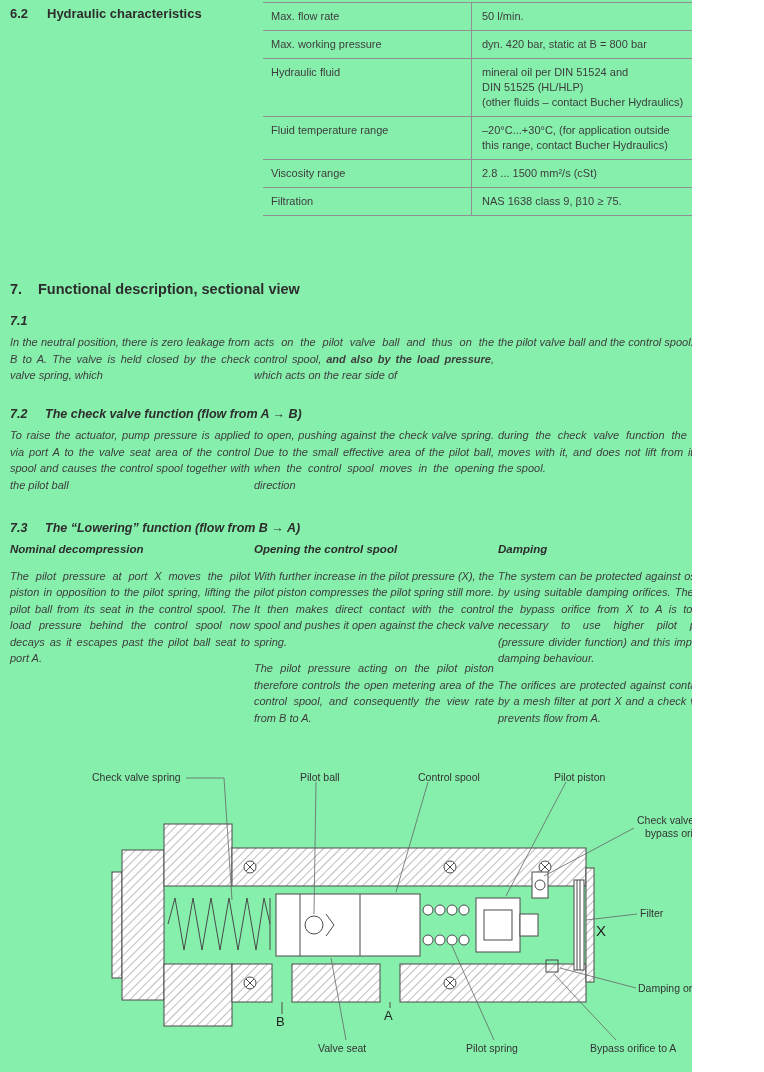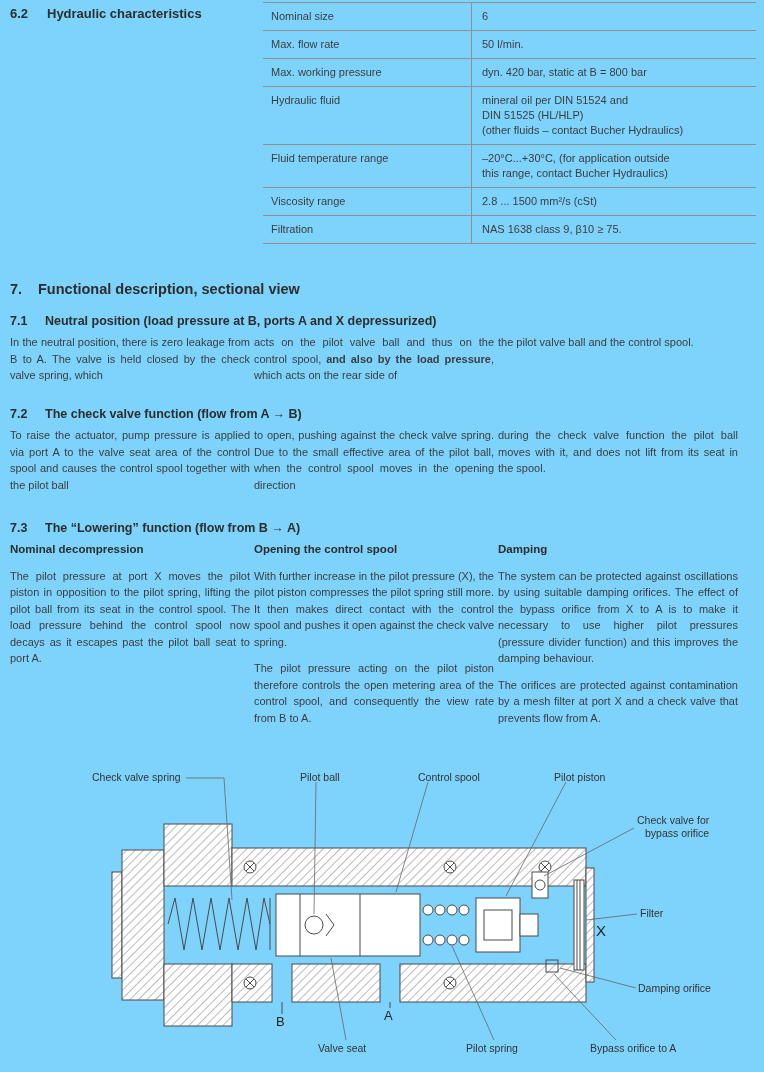--- a/index.html
+++ b/index.html
@@ -2,39 +2,39 @@
 <html><head>
 <meta charset="utf-8">
 <style>
   * { margin:0; padding:0; box-sizing:border-box; }
   html,body { background:#fff; }
   body {
     width:764px; height:1072px; position:relative;
     font-family:"Liberation Sans","DejaVu Sans",sans-serif;
     color:#3d3d3d;
   }
-  .page { position:absolute; inset:0; width:764px; height:1072px; background:#7dd3fc; overflow:hidden; }
+  .page { position:absolute; inset:0; width:692px; height:1072px; background:#86efac; overflow:hidden; }
 
   
   .sec-head { display:flex; font-weight:bold; color:#2d2d2d; }
   .h62 { position:absolute; left:10px; top:6px; font-size:13px; }
   .h62 .num { width:37px; flex:0 0 37px; }
   .h7  { position:absolute; left:10px; top:281px; font-size:14.5px; }
   .h7 .num { width:28px; flex:0 0 28px; }
   .sub-head { display:flex; font-weight:bold; font-size:12.5px; color:#2d2d2d; margin-bottom:6px; }
   .sub-head .num { width:35px; flex:0 0 35px; }
 
   
   .char-table { position:absolute; left:263px; top:2px; width:493px; border-top:1px solid #909090; }
   .t-row { display:flex; border-bottom:1px solid #909090; }
   .t-label { width:208px; flex:0 0 208px; padding:6px 4px 6px 8px; font-size:11px; line-height:15px; }
   .t-value { flex:1; border-left:1px solid #909090; padding:6px 6px 6px 10px; font-size:11px; line-height:15px; white-space:pre-line; }
 
   
-  .section { position:absolute; left:10px; width:746px; }
+  .section { position:absolute; left:10px; width:746px;font-style:italic; }
   .s71 { top:314px; }
   .s72 { top:407px; }
   .s73 { top:521px; }
   .cols { display:flex; gap:4px; }
   .col { width:240px; flex:0 0 240px; font-size:11px; line-height:16.5px; text-align:justify; }
   .col-head { font-weight:bold; font-size:11.5px; margin-bottom:10px; text-align:left; color:#2d2d2d; }
   .para + .para { margin-top:10px; }
   .para b { font-weight:bold; }
 
   
@@ -50,24 +50,20 @@
 
 <div class="page">
 
   <div class="sec-head h62">
     <span class="num">6.2</span>
     <span class="title">Hydraulic characteristics</span>
   </div>
 
   <div class="char-table">
     <div class="t-row">
-      <div class="t-label">Nominal size</div>
-      <div class="t-value">6</div>
-    </div>
-    <div class="t-row">
       <div class="t-label">Max. flow rate</div>
       <div class="t-value">50 l/min.</div>
     </div>
     <div class="t-row">
       <div class="t-label">Max. working pressure</div>
       <div class="t-value">dyn. 420 bar, static at B = 800 bar</div>
     </div>
     <div class="t-row">
       <div class="t-label">Hydraulic fluid</div>
       <div class="t-value">mineral oil per DIN 51524 and
@@ -90,21 +86,20 @@
   </div>
 
   <div class="sec-head h7">
     <span class="num">7.</span>
     <span class="title">Functional description, sectional view</span>
   </div>
 
   <div class="section s71">
     <div class="sub-head">
       <span class="num">7.1</span>
-      <span class="title">Neutral position (load pressure at B, ports A and X depressurized)</span>
     </div>
     <div class="cols">
       <div class="col">
         <p class="para">In the neutral position, there is zero leakage from B to A. The valve is held closed by the check valve spring, which</p>
       </div>
       <div class="col">
         <p class="para"><span>acts on the pilot valve ball and thus on the control spool, </span><b>and also by the load pressure</b><span>, which acts on the rear side of</span></p>
       </div>
       <div class="col">
         <p class="para">the pilot valve ball and the control spool.</p>

